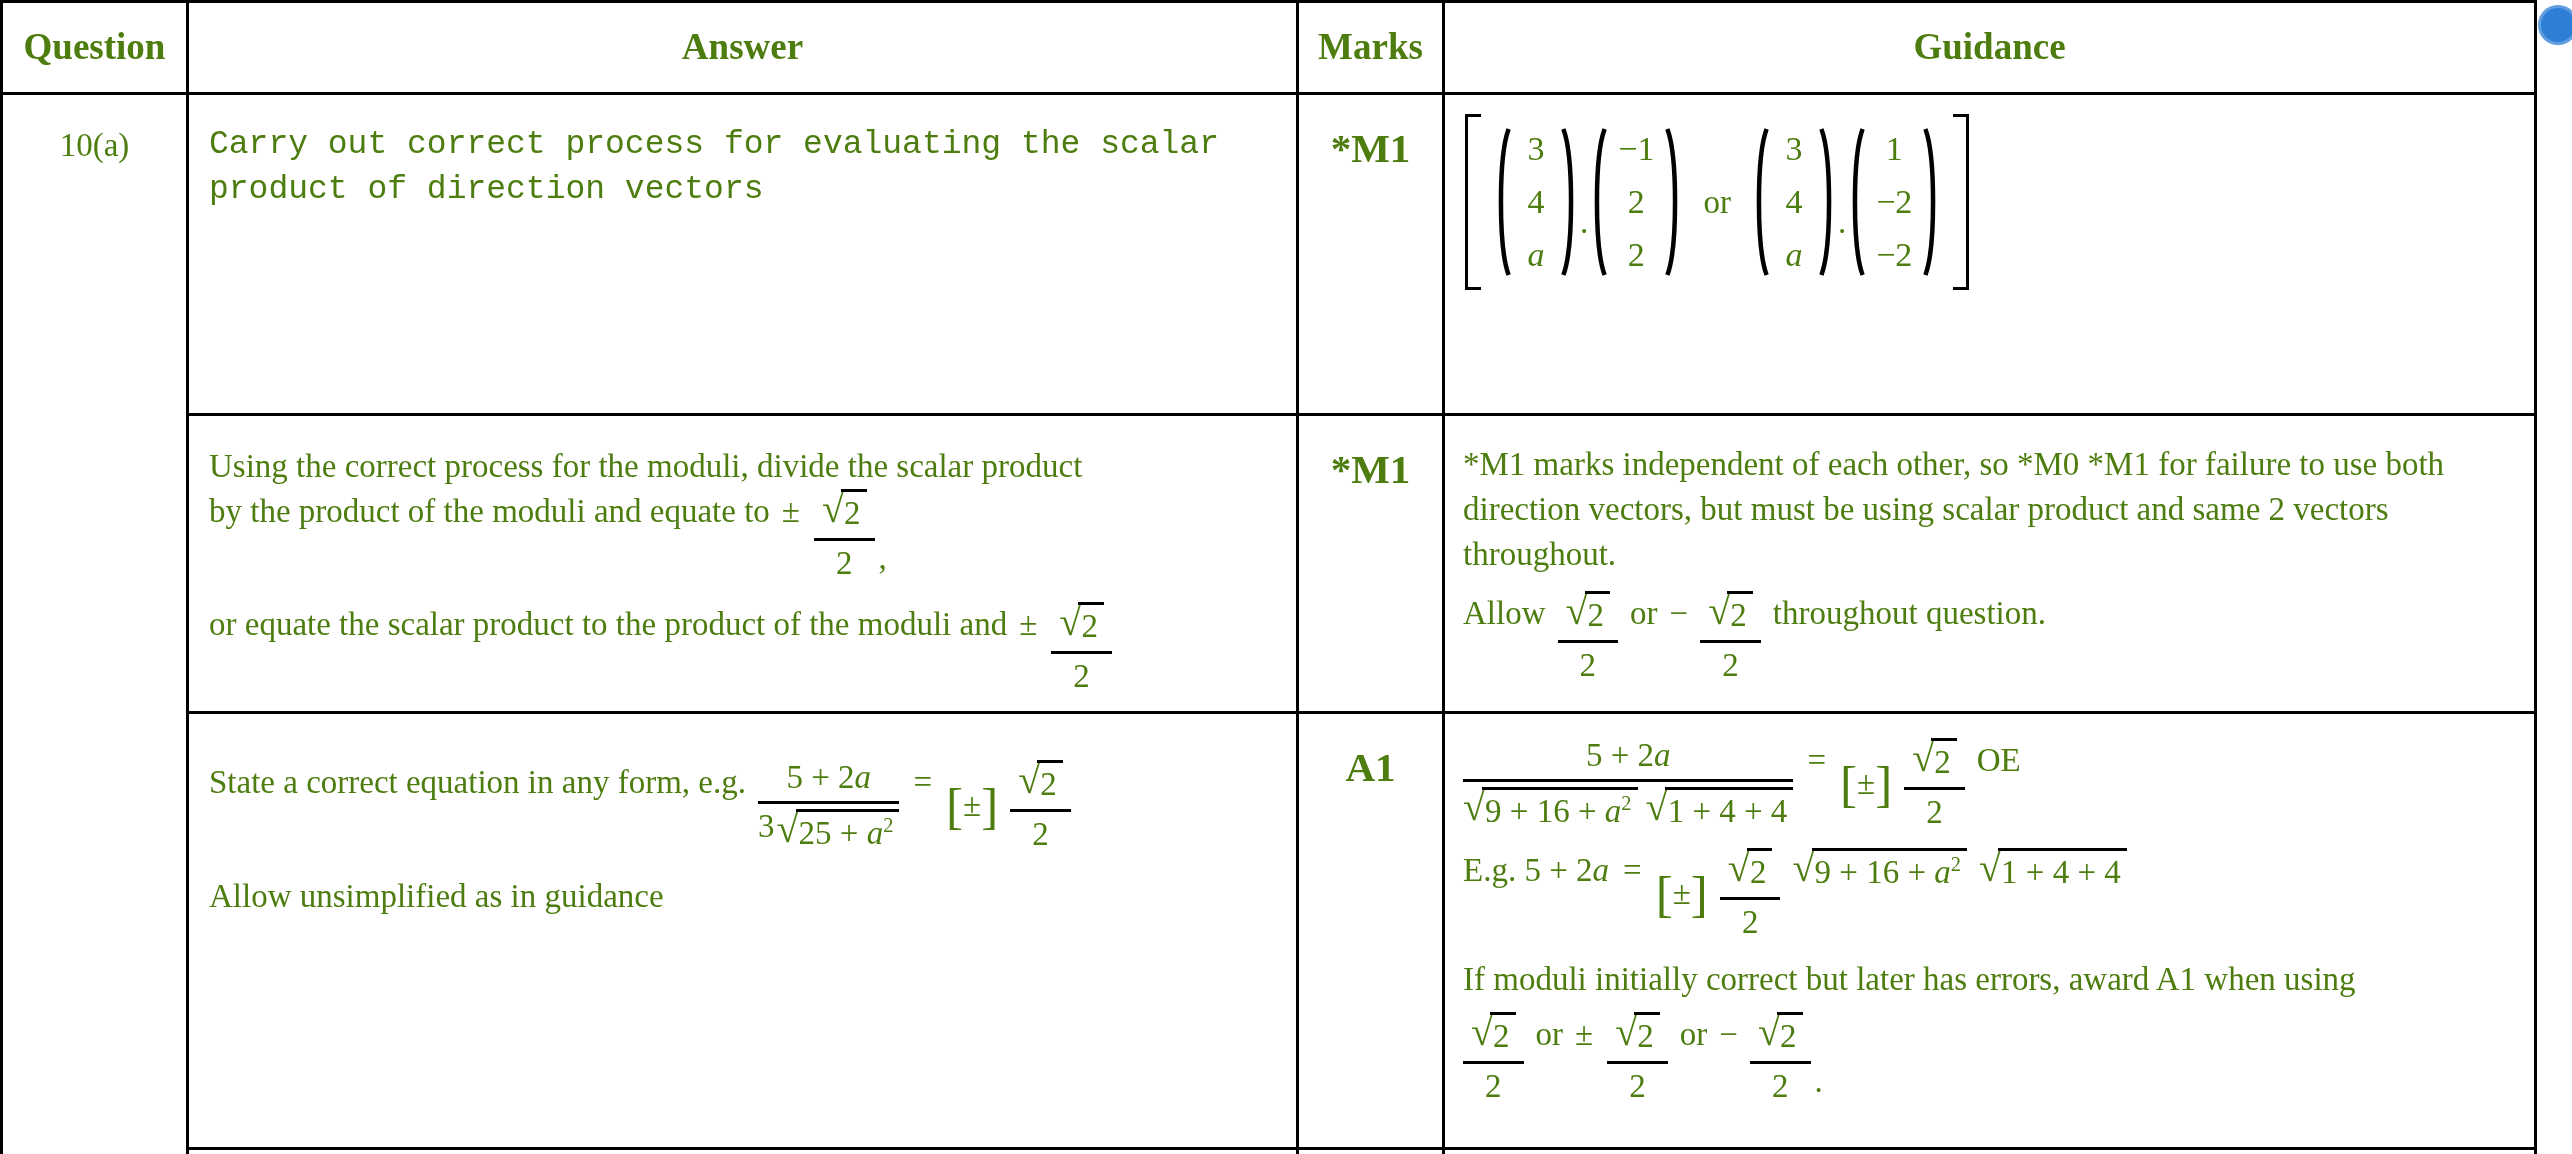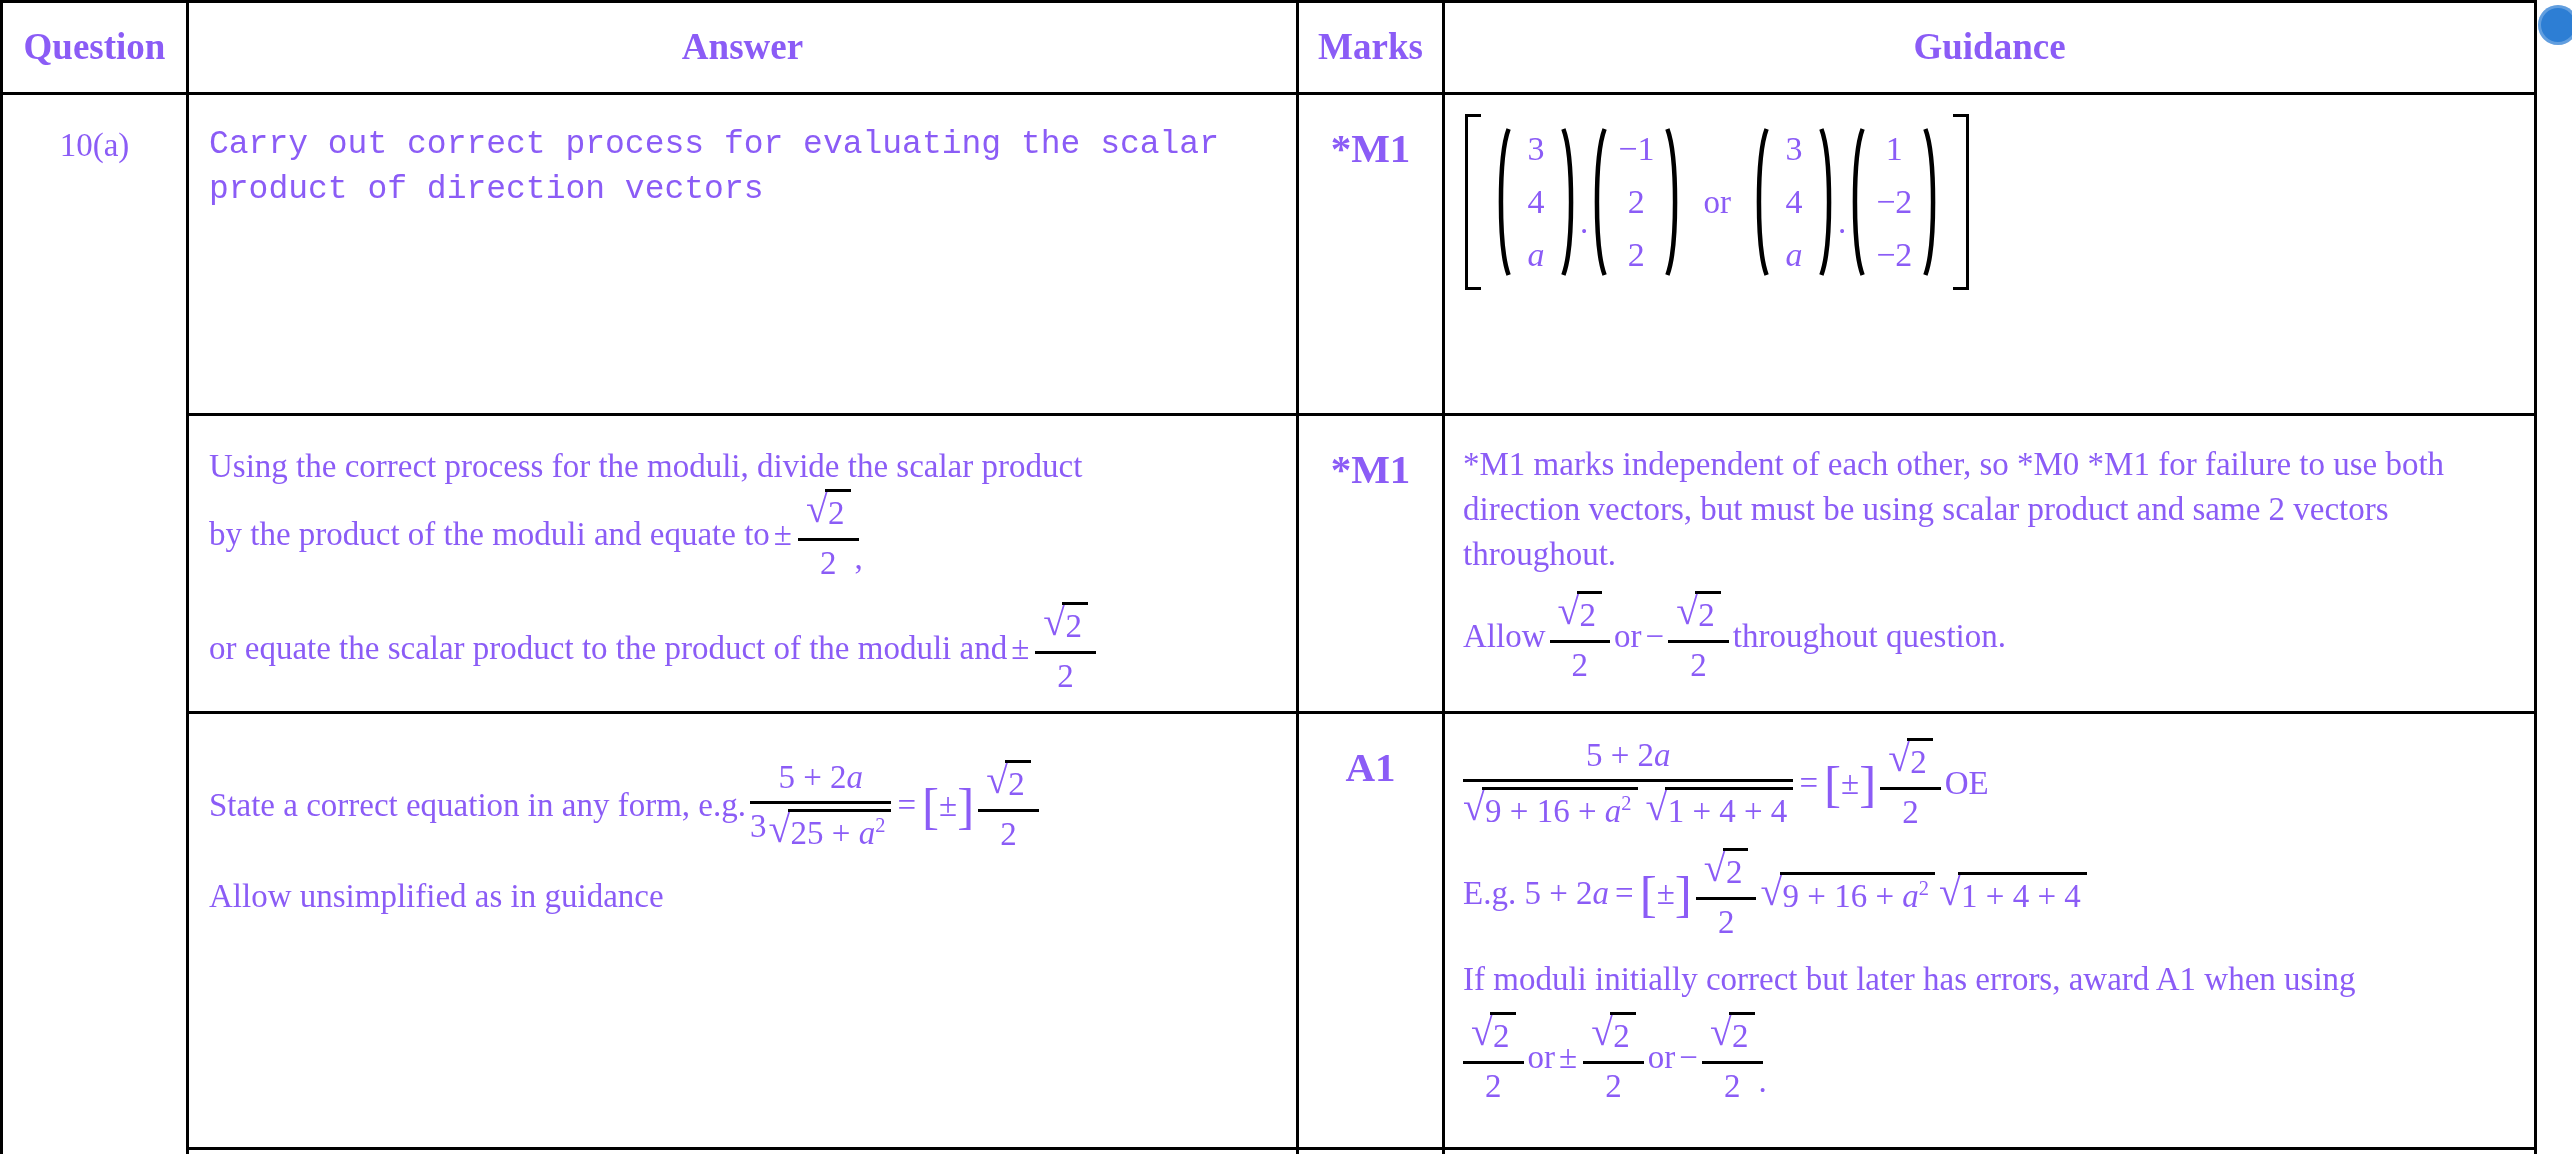--- a/index.html
+++ b/index.html
@@ -1,19 +1,19 @@
 <!DOCTYPE html>
 <html><head>
 <meta charset="utf-8">
 <style>
   * { margin:0; padding:0; box-sizing:border-box; }
   html,body { background:#ffffff; }
   .page {
     position:relative; width:2572px; height:1154px; overflow:hidden;
-    background:#ffffff; color:#8b5cf6;
+    background:#ffffff; color:#4d7c0f;
     font-family:"Liberation Serif","DejaVu Serif",serif;
     font-size:33px; line-height:1.36;
   }
   .table {
     position:absolute; left:0; top:0; width:2537px; height:1154px;
     display:grid;
     grid-template-columns:186px 1110px 146px 1fr;
     grid-template-rows:92px 321px 298px 436px 1fr;
     border-top:3px solid #000; border-left:3px solid #000; border-right:3px solid #000;
     background:#fff;
@@ -25,21 +25,21 @@
   .mcell { text-align:center; padding-top:26px; font-weight:bold; font-size:41px; }
   .acell { padding:28px 24px 0 20px; }
   .gcell { padding:16px 18px 0 18px; }
   .sliver { border-bottom:none; }
   .wrapw { max-width:1045px;font-family:Liberation Mono, monospace; }
   .wrapg { max-width:1000px; }
   .var { font-style:italic; }
   sup { font-size:0.62em; vertical-align:super; line-height:0; }
 
   
-  .mrow { display:flex; align-items:center; gap:4px; flex-wrap:nowrap; }
+  .mrow { display:flex; gap:12px; flex-wrap:nowrap; }
   .frac { display:inline-flex; flex-direction:column; text-align:center; vertical-align:middle; }
   .frac .num { display:block; border-bottom:3px solid #000; padding:0 8px 6px; line-height:1.05; }
   .frac .den { display:block; padding-top:5px; line-height:1.05; }
   .sqrt { display:inline-flex; align-items:flex-start; white-space:nowrap; }
   .sqrt .sign { font-size:1.22em; line-height:1.0; }
   .sqrt .rad { border-top:3px solid #000; padding:3px 6px 0 3px; margin-left:-3px; line-height:1.12; }
   .denflex { display:inline-flex; gap:8px; align-items:flex-start; justify-content:center; }
   .brpm { display:inline-flex; align-items:center; }
   .brpm .bbr { font-size:1.55em; line-height:0.85; }
   .eq { padding:0 2px; }

